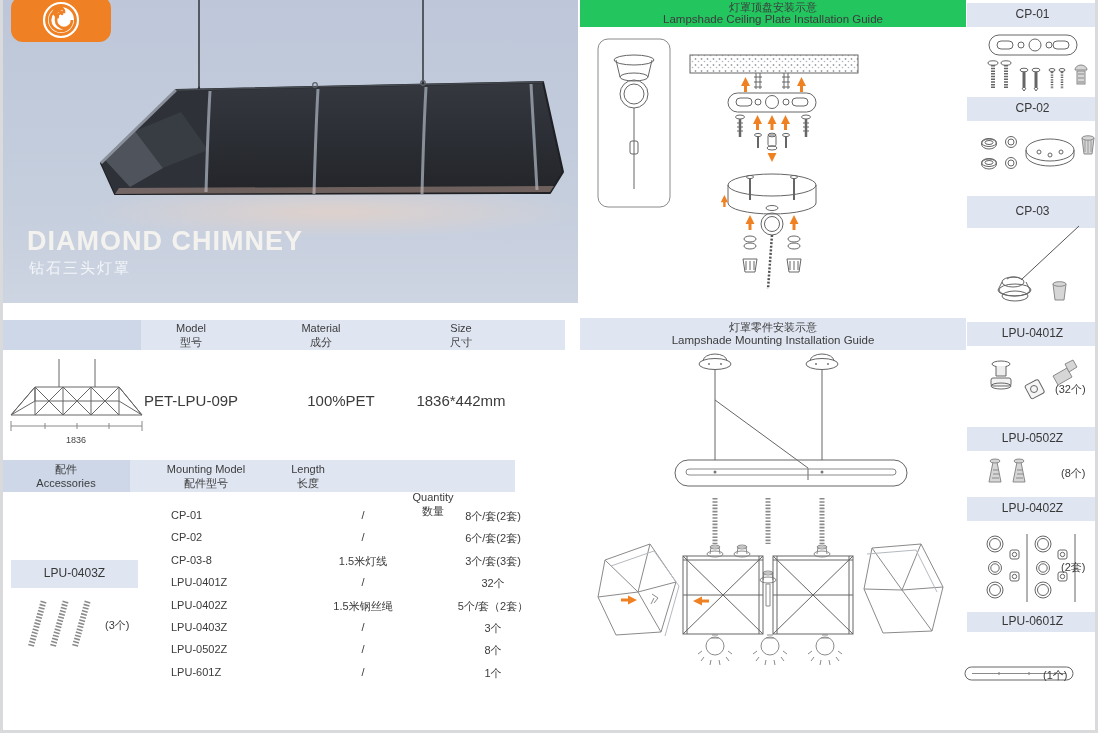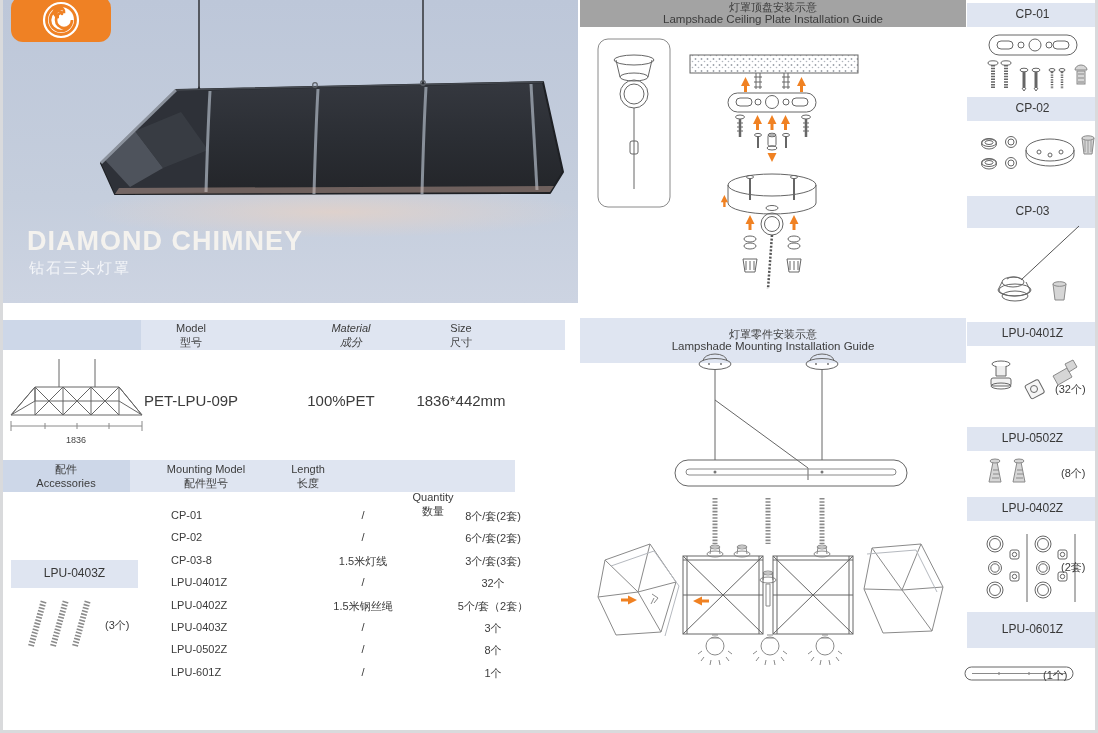--- a/index.html
+++ b/index.html
@@ -14,21 +14,21 @@
   .hero{left:0;top:0;width:658px;height:303px;}
   .logo-badge{left:8px;top:-4px;width:100px;height:46px;background:#ef8124;border-radius:12px;
     display:flex;align-items:center;justify-content:center;padding-top:2px;box-sizing:border-box;}
   .hero-title{left:24px;top:226px;font-size:27px;font-weight:bold;color:#f4f2ee;letter-spacing:1px;}
   .hero-subtitle{left:26px;top:259px;font-size:15px;color:rgba(255,255,255,.78);letter-spacing:2px;}
   
   .band{background:#dfe5f1;display:flex;flex-direction:column;align-items:center;justify-content:center;
     line-height:1.15;text-align:center;}
   .band-zh{font-size:11px;color:#3c3c3c;}
   .band-en{font-size:11.5px;color:#3c3c3c;}
-  .band-lite{background:#a3a3a3;}
+  .band-lite{background:#22c55e;}
   .cellband{background:#cdd7e8;}
   .partband{font-size:12px;color:#383838;}
   .qty{font-size:11px;color:#3b3b3b;}
   
   .hcell{position:absolute;text-align:center;font-size:11px;line-height:1.25;transform:translateX(-50%);}
   .vcell{position:absolute;font-size:15px;transform:translateX(-50%);text-align:center;}
   .acc-rows{left:150px;top:505px;width:420px;}
   .acc-row{position:relative;height:22.4px;}
   .acc-row .m{position:absolute;left:18px;top:4px;font-size:11px;}
   .acc-row .l{position:absolute;left:155px;width:110px;text-align:center;top:4px;font-size:11px;}
@@ -172,21 +172,21 @@
       <ellipse cx="170" cy="212" rx="6" ry="3"></ellipse>
         <ellipse cx="170" cy="219" rx="6" ry="3"></ellipse>
       <ellipse cx="214" cy="212" rx="6" ry="3"></ellipse>
         <ellipse cx="214" cy="219" rx="6" ry="3"></ellipse>
       <path d="M163,232 h14 l-2,13 h-10 Z M166,234 v9 M170,234 v9 M174,234 v9"></path>
       <path d="M207,232 h14 l-2,13 h-10 Z M210,234 v9 M214,234 v9 M218,234 v9"></path>
     </g>
     <use href="#arrUp" x="176" y="210" transform="scale(0.8)"></use>
   </svg>
 
-  <div class="abs band" style="left:577px;top:318px;width:386px;height:45px;">
+  <div class="abs band" style="left:577px;top:318px;width:386px;height:32px;">
     <div class="band-zh">灯罩零件安装示意</div>
     <div class="band-en">Lampshade Mounting Installation Guide</div>
   </div>
   <svg class="abs" style="left:577px;top:348px;" width="386" height="320" viewBox="0 0 386 320">
     <defs>
       <g id="canopy2">
           <ellipse cx="0" cy="0" rx="16" ry="5.5" class="ln"></ellipse>
           <path d="M-12,-3 A12,7 0 0 1 12,-3" class="ln"></path>
           <circle cx="-6" cy="0" r="0.9" fill="#666"></circle>
           <circle cx="6" cy="0" r="0.9" fill="#666"></circle>
@@ -252,21 +252,21 @@
     <use href="#bulb" transform="translate(190,298)"></use>
     <use href="#bulb" transform="translate(245,298)"></use>
   </svg>
 
   <div class="abs band" style="left:0;top:320px;width:562px;height:30px;"></div>
   <div class="abs cellband" style="left:0;top:320px;width:138px;height:30px;"></div>
   <div class="hcell" style="left:188px;top:322px;">
     <div>Model</div>
       <div>型号</div>
   </div>
-  <div class="hcell" style="left:348px;top:322px;font-style:italic;">
+  <div class="hcell" style="left:318px;top:322px;">
     <div>Material</div>
       <div>成分</div>
   </div>
   <div class="hcell" style="left:458px;top:322px;">
     <div>Size</div>
       <div>尺寸</div>
   </div>
 
   <svg class="abs" style="left:4px;top:353px;" width="138" height="100" viewBox="0 0 138 100">
     <g class="ln">
@@ -484,21 +484,21 @@
         <circle cx="74" cy="62" r="5.5"></circle>
       <rect x="89" y="22" width="9" height="9" rx="2"></rect>
         <circle cx="93.5" cy="26.5" r="2.2"></circle>
       <rect x="89" y="44" width="9" height="9" rx="2"></rect>
         <circle cx="93.5" cy="48.5" r="2.2"></circle>
       <line x1="106" y1="6" x2="106" y2="74"></line>
     </g>
   </svg>
   <div class="abs qty" style="left:1058px;top:560px;">(2套)</div>
 
-  <div class="abs band partband" style="left:964px;top:612px;width:131px;height:36px;">
+  <div class="abs band partband" style="left:964px;top:612px;width:131px;height:20px;">
       <div>LPU-0601Z</div>
     </div>
   <svg class="abs" style="left:960px;top:662px;" width="115" height="24" viewBox="0 0 115 24">
     <rect x="2" y="5" width="108" height="13" rx="6.5" class="ln"></rect>
     <line x1="9" y1="11.5" x2="103" y2="11.5" class="lt"></line>
     <circle cx="36" cy="11.5" r="1.2" fill="#888"></circle>
       <circle cx="66" cy="11.5" r="1.2" fill="#888"></circle>
       <circle cx="92" cy="11.5" r="1.2" fill="#888"></circle>
   </svg>
   <div class="abs qty" style="left:1040px;top:668px;">(1个)</div>

